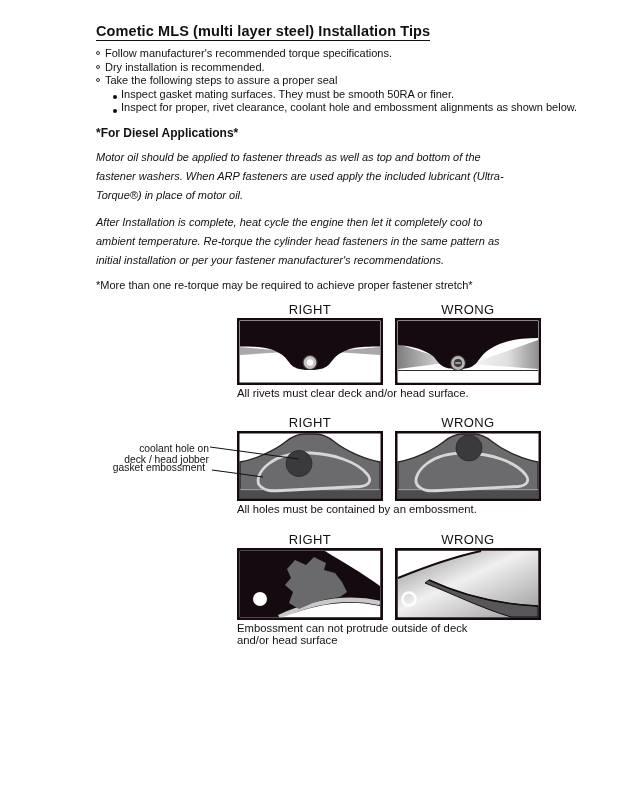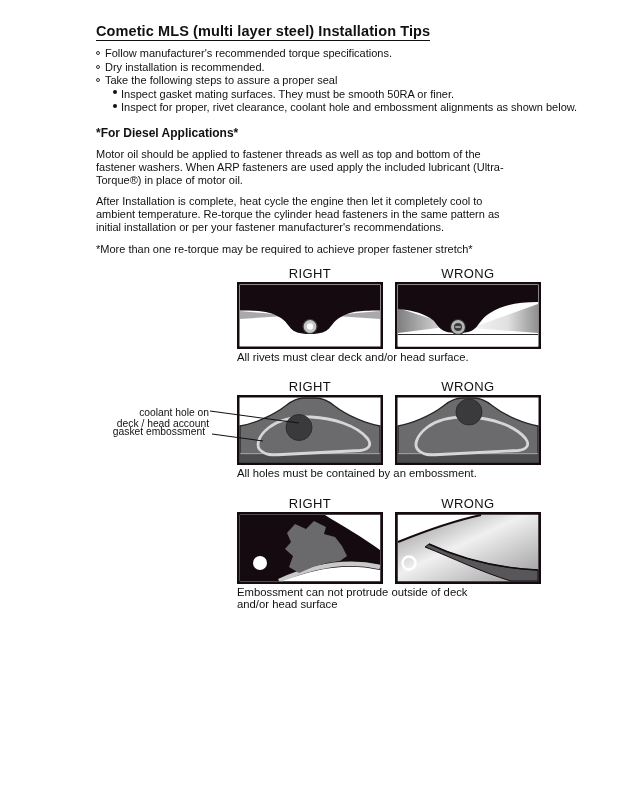--- a/index.html
+++ b/index.html
@@ -14,28 +14,28 @@
     display:inline-block; font-size:14.5px; font-weight:bold;
     border-bottom:1.6px solid #111; padding-bottom:1px; letter-spacing:0.1px;
   }
 
   .bullets { margin-top:6px; font-size:11px; line-height:13.5px; }
   .b-row { display:flex; align-items:baseline; }
   .b-dot {
     flex:0 0 auto; width:4px; height:4px; border:1px solid #333; border-radius:50%;
     margin-right:5px; position:relative; top:-2px;
   }
-  .sb-row { display:flex; align-items:center; margin-left:17px; }
+  .sb-row { display:flex; align-items:flex-end; margin-left:17px; }
   .sb-dot {
     flex:0 0 auto; width:4px; height:4px; background:#111; border-radius:50%;
     margin-right:4px; position:relative; top:-2px;
   }
 
   .diesel-head { margin-top:11px; font-size:12px; font-weight:bold; }
-  .para { margin-top:8px; font-size:11px; line-height:13px; width:424px; }
+  .para { margin-top:8px; font-size:11px; line-height:19px; width:424px;font-style:italic; }
   .note { margin-top:9px; font-size:11px; width:424px; }
 
   .pair { position:relative; margin-left:141px; width:304px; }
   .pair1 { margin-top:11px; }
   .pair2 { margin-top:16px; }
   .pair3 { margin-top:16px; }
   .lab-row { display:flex; width:304px; }
   .lab { width:146px; text-align:center; font-size:13px; letter-spacing:0.4px; color:#111; }
   .lab + .lab { margin-left:12px; }
   .box-row { display:flex; width:304px; margin-top:1px; }
@@ -139,21 +139,21 @@
     </div>
 
     
     <div class="pair pair2">
       <div class="lab-row">
         <span class="lab">RIGHT</span>
         <span class="lab">WRONG</span>
       </div>
       <div class="ann ann1">
         <div>coolant hole on</div>
-        <div>deck / head account</div>
+        <div>deck / head jobber</div>
       </div>
       <div class="ann ann2">gasket embossment</div>
       <svg class="leader-svg" width="130" height="62" viewBox="0 0 130 62">
         <line x1="5" y1="18" x2="94" y2="30" stroke="#111" stroke-width="1.1"></line>
         <line x1="7" y1="41" x2="58" y2="48" stroke="#111" stroke-width="1.1"></line>
       </svg>
       <div class="box-row">
         <svg width="146" height="70" viewBox="0 0 146 70">
           <rect x="1.25" y="1.25" width="143.5" height="67.5" fill="#fff" stroke="#140a10" stroke-width="2.5"></rect>
           <path d="M3,67 V31 C15,29 35,21.5 49,10.5 C56,5 61,3 67,3 H79 C85,3 90,5 97,10.5 C111,21.5 131,29 143,31 V67 Z" fill="#6b6b6d" stroke="#262626" stroke-width="1.3"></path>

